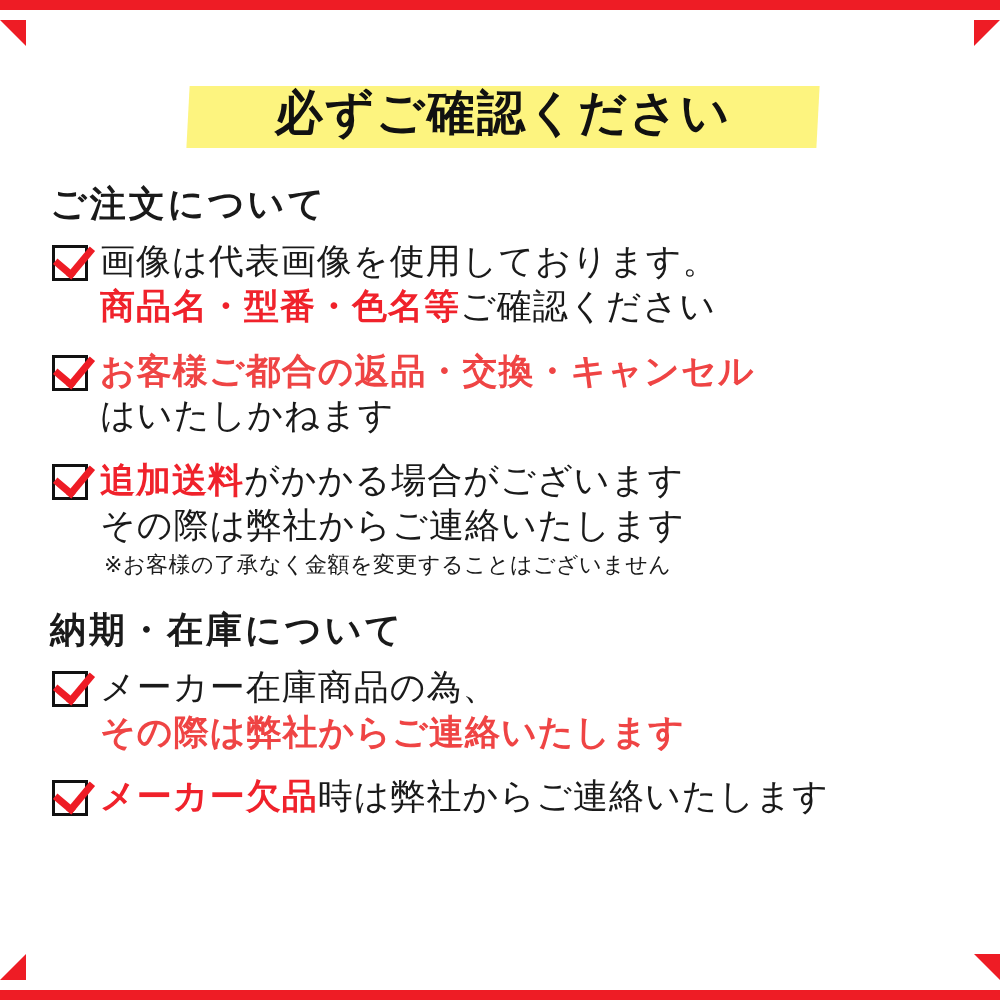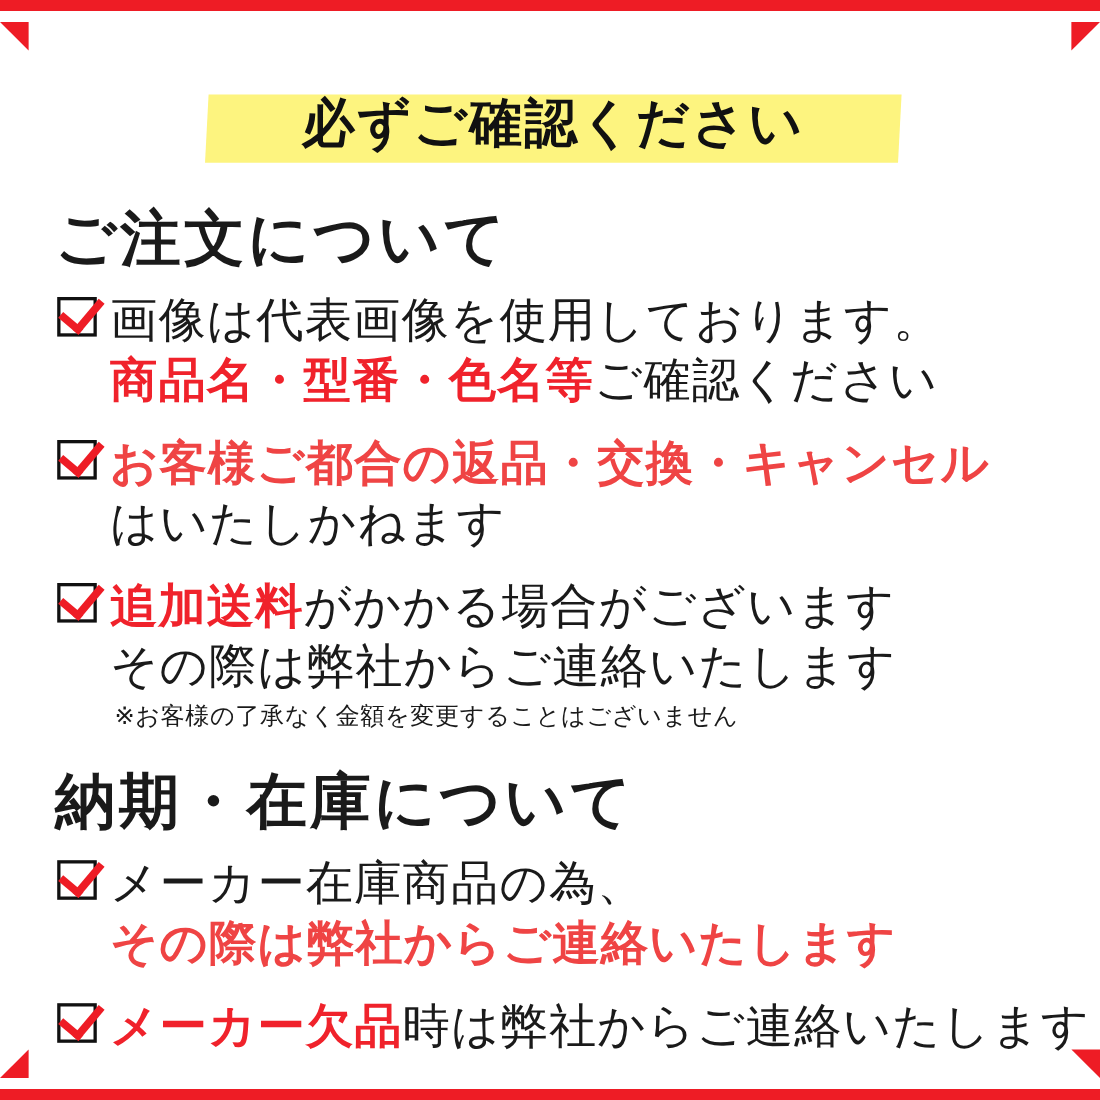--- a/index.html
+++ b/index.html
@@ -80,21 +80,21 @@
     font-size: 48px;
     font-weight: bold;
     letter-spacing: 2px;
     color: #111111;
     line-height: 100px;
     white-space: nowrap;
   }
 
   
   .section-heading {
-    font-size: 55px;
+    font-size: 36px;
     font-weight: bold;
     color: #1a1a1a;
     letter-spacing: 3px;
     margin: 6px 0 10px 4px;
   }
   .section-heading.second {
     margin-top: 26px;
   }
 
   
@@ -123,21 +123,21 @@
     height: 30px;
     border: solid #ee1c25;
     border-width: 0 7px 7px 0;
     transform: rotate(40deg);
   }
 
   .lines {
     flex: 1 1 auto;
   }
   .line {
-    font-size: 43px;
+    font-size: 35px;
     line-height: 1.28;
     color: #1a1a1a;
     letter-spacing: 1px;
     white-space: nowrap;
   }
   .line.bold-red {
     color: #ef4444;
     font-weight: bold;
   }
   .note {

